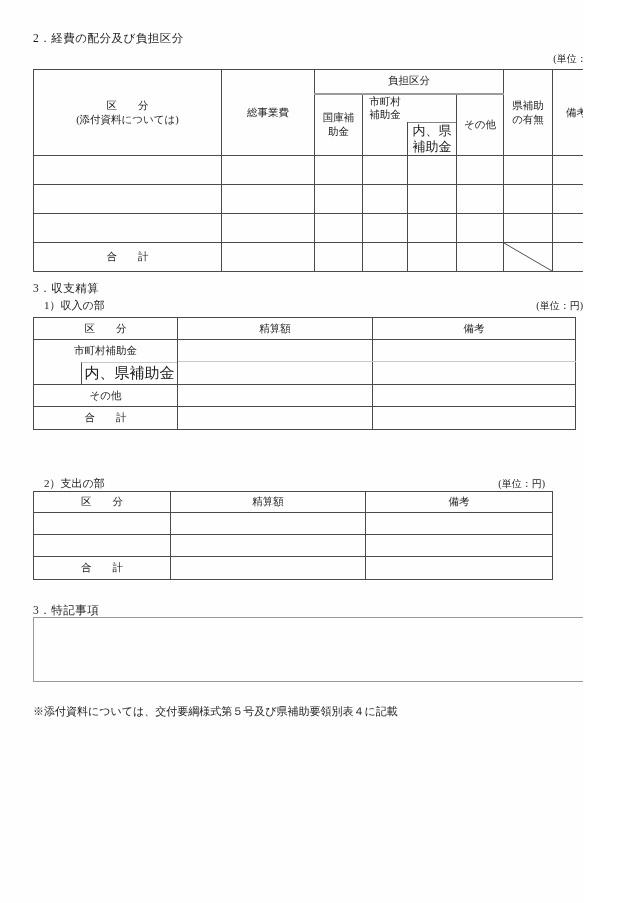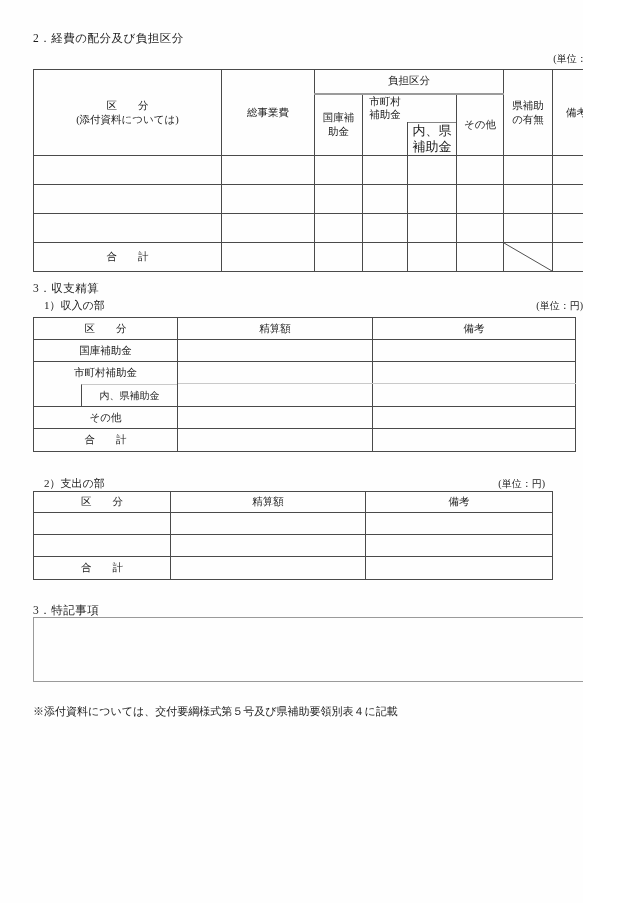--- a/index.html
+++ b/index.html
@@ -36,21 +36,21 @@
   #t2 { left:33px; top:317px; width:542px; }
   #t3 { left:33px; top:491px; width:519px; }
   tr.shichoson-row td { border-bottom:1px solid #c9c9c9; }
   tr.shichoson-row td.lbl-cell { border-bottom:none; }
   tr.uchiken-row td { border-top:1px solid #c9c9c9; }
   tr.uchiken-row td.uchiken-label { border-top:none; position:relative; }
   .uchiken-inner {
     position:absolute; left:47px; right:0; top:0; bottom:0;
     border-left:1px solid #4a4a4a; border-top:1px solid #c9c9c9;
     display:flex; align-items:center; justify-content:center;
-    font-size:10px;
+    font-size:15px;
   }
 
   
   #notes-box {
     left:33px; top:617px; width:563px; height:63px;
     border:1px solid #9a9a9a; background:#fefefe;
   }
   .footnote { font-size:11px; line-height:14px; white-space:pre; }
 </style>
 </head>
@@ -161,25 +161,20 @@
       <col style="width:144px">
         <col style="width:195px">
         <col style="width:203px">
     </colgroup>
     <tbody>
     <tr style="height:22px">
       <td>区　　分</td>
       <td>精算額</td>
       <td>備考</td>
     </tr>
-    <tr style="height:22px">
-      <td class="lbl-cell">国庫補助金</td>
-      <td></td>
-      <td></td>
-    </tr>
     <tr style="height:22px" class="shichoson-row">
       <td class="lbl-cell">市町村補助金</td>
       <td></td>
       <td></td>
     </tr>
     <tr style="height:23px" class="uchiken-row">
       <td class="uchiken-label">
         <div class="uchiken-inner">内、県補助金</div>
       </td>
       <td></td>

